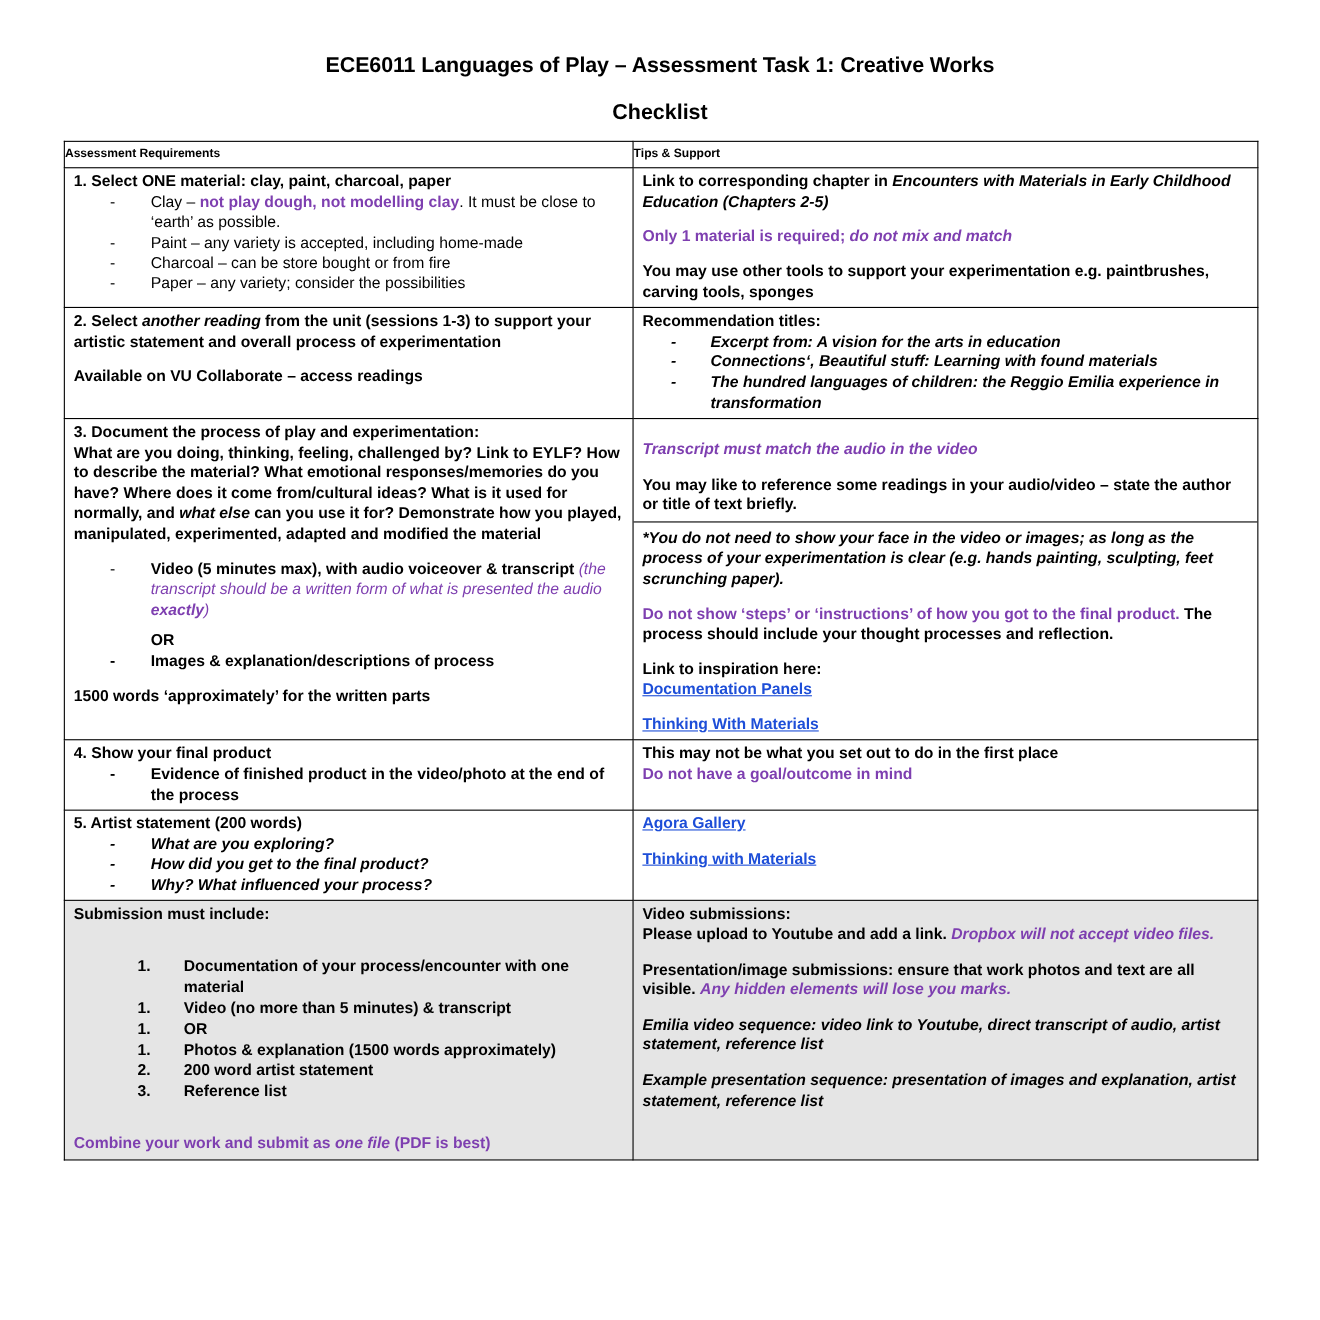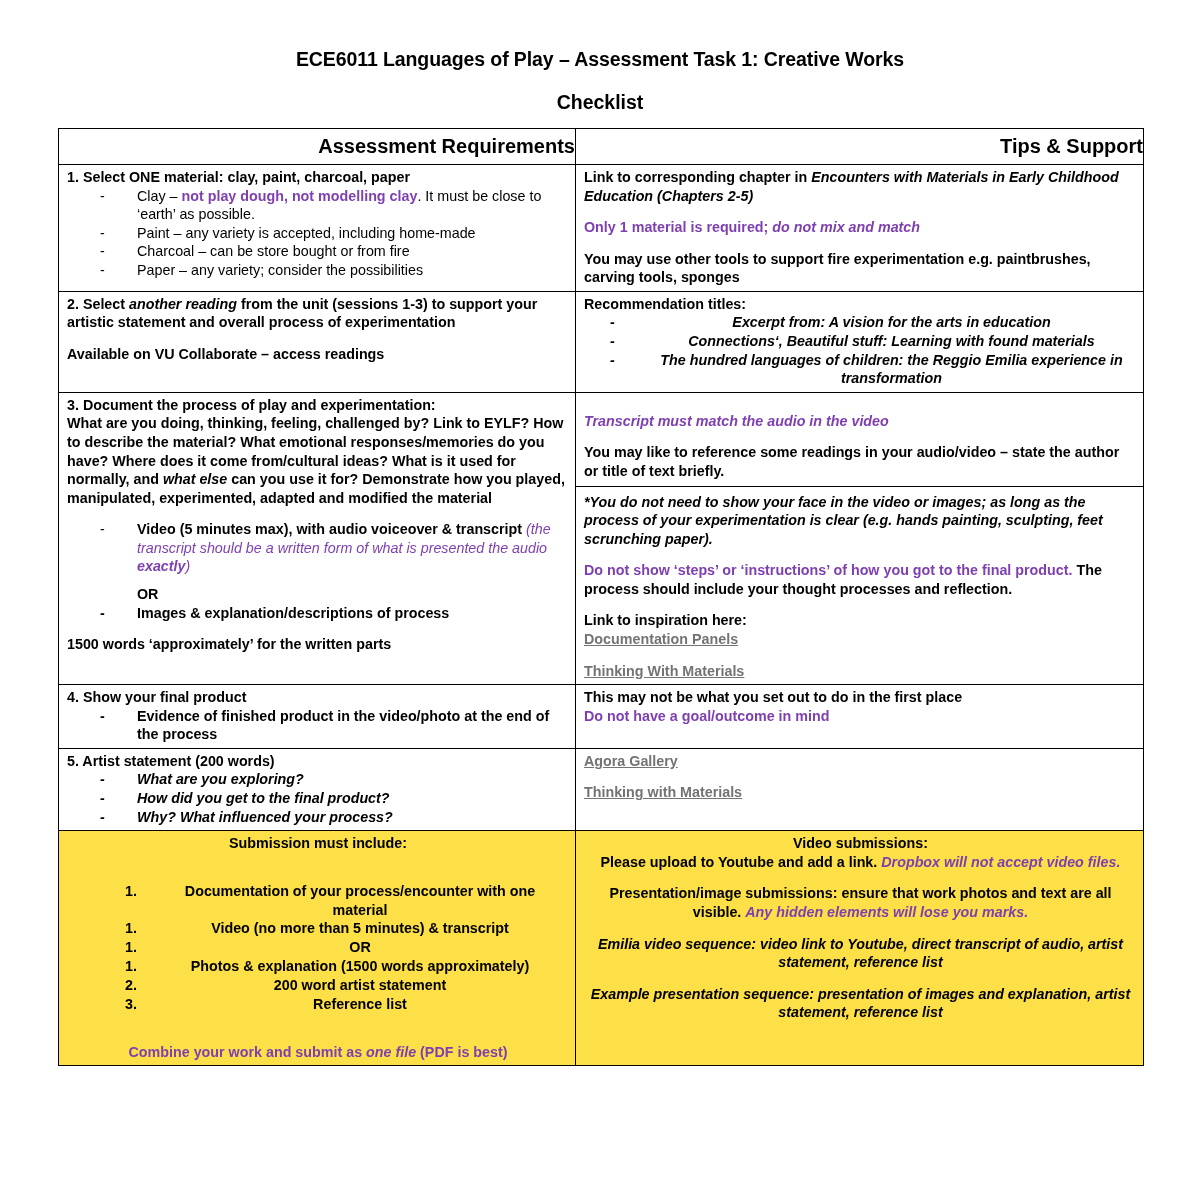--- a/index.html
+++ b/index.html
@@ -52,37 +52,37 @@
   .checklist td, .checklist th {
     border: 1px solid #000000;
     vertical-align: top;
     padding: 3px 6px 4px 8px;
     line-height: 1.30;
   }
   .col-left  { width: 517px; }
   .col-right { width: 568px; }
 
   .checklist th {
-    text-align: right;
-    font-weight: bold;
-    font-size: 20px;
+    text-align: left;
+    font-weight: bold;
+    font-size: 11px;
     padding: 4px 0 5px 0;
   }
 
-  .shaded td { background: #fde047; text-align: center; }
+  .shaded td { background: #e5e5e5; }
 
   
   .b   { font-weight: bold; }
   .bi  { font-weight: bold; font-style: italic; }
   .purple-b  { color: #7e3fb0; font-weight: bold; }
   .purple-bi { color: #7e3fb0; font-weight: bold; font-style: italic; margin-top: 16px; }
   .purple-i  { color: #7e3fb0; font-style: italic; }
 
   .link {
-    color: #737373;
+    color: #1d4ed8;
     text-decoration: underline;
     font-weight: bold;
     cursor: pointer;
   }
 
   p { margin: 0; }
   .gap { height: 13px; }
   .gap-sm { height: 9px; }
 
   
@@ -96,21 +96,21 @@
     padding-left: 70px;
     margin: 0;
     line-height: 1.30;
   }
   .dashlist > li::before {
     content: "-";
     position: absolute;
     left: 33px;
     top: 0;
   }
-  .dashlist.tight > li { padding-left: 62px; text-align: center; }
+  .dashlist.tight > li { padding-left: 62px; }
   .dashlist.tight > li::before { left: 26px; }
 
   
   .numlist {
     margin: 16px;
     padding: 0;
     list-style: none;
     counter-reset: subm;
   }
   .numlist > li {
@@ -165,21 +165,21 @@
             <li>Paint – any variety is accepted, including home-made</li>
             <li>Charcoal – can be store bought or from fire</li>
             <li>Paper – any variety; consider the possibilities</li>
           </ul>
         </td>
         <td>
           <p><span class="b">Link to </span><span class="b">corresponding</span><span class="b"> chapter in </span><span class="bi">Encounters with Materials in Early Childhood Education</span><span class="bi"> (Chapters 2-5)</span></p>
           <div class="gap"></div>
           <p><span class="purple-b">Only 1 material is required; </span><span class="purple-bi">do not mix and match</span></p>
           <div class="gap"></div>
-          <p class="b">You may use other tools to support fire experimentation e.g. paintbrushes, carving tools, sponges</p>
+          <p class="b">You may use other tools to support your experimentation e.g. paintbrushes, carving tools, sponges</p>
         </td>
       </tr>
 
       <tr>
         <td>
           <p><span class="b">2. Select </span><span class="bi">another reading</span><span class="b"> from the unit (sessions 1-3) to support your artistic statement and overall process of experimentation</span></p>
           <div class="gap"></div>
           <p class="b">Available on VU Collaborate – access readings</p>
         </td>
         <td>

